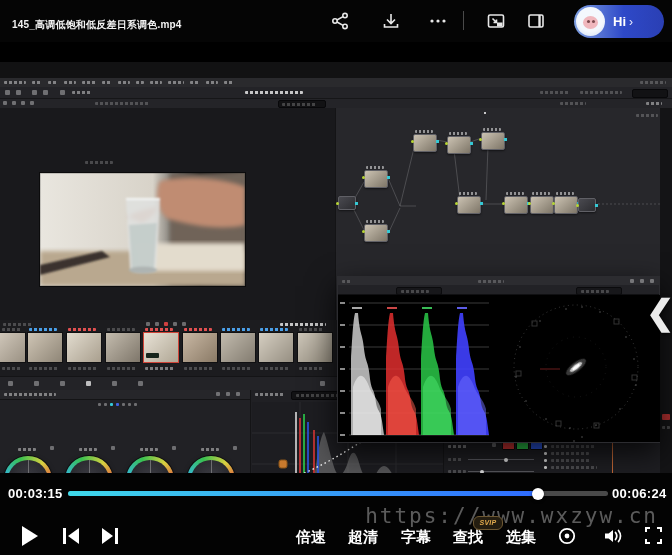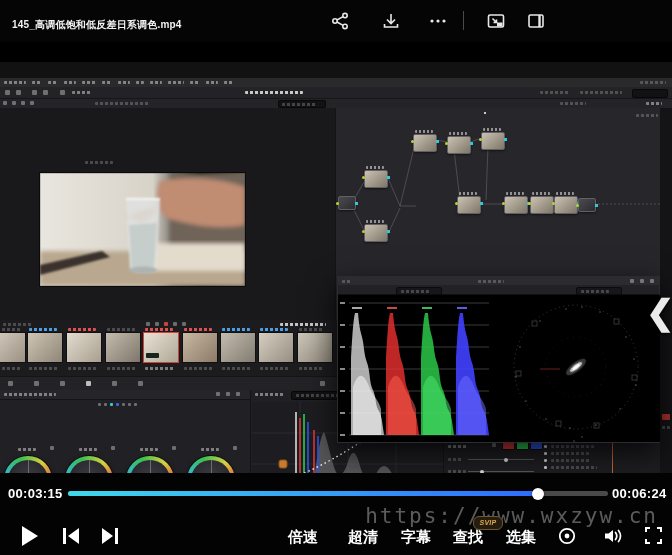--- a/index.html
+++ b/index.html
@@ -129,20 +129,25 @@
         <path d="M6.5 7.5l4 4M10.5 8.5v3h-3"></path>
         <rect x="11" y="11.5" width="5.5" height="4" fill="#e8e8e8" stroke="none"></rect>
       </svg>
     </div>
     <div class="tb-icon" style="left:526px">
       <svg width="20" height="20" viewBox="0 0 20 20" fill="none" stroke="#e8e8e8" stroke-width="1.6">
         <rect x="3" y="4" width="14" height="12" rx="1.5"></rect>
         <path d="M13.5 4v12" stroke-width="2.4"></path>
       </svg>
     </div>
+    <div id="avatar-pill">
+      <div id="avatar-face"></div>
+      <span id="avatar-hi">Hi</span>
+      <span id="avatar-ch">›</span>
+    </div>
   </div>
 
   <div id="cast">
     <div id="capture-band"></div>
     <div id="resolve">
 
       <div id="menubar">
         <div class="ft" style="left:4px;top:3px;width:22px"></div>
           <div class="ft" style="left:32px;top:3px;width:10px"></div>
         <div class="ft" style="left:48px;top:3px;width:10px"></div>
@@ -692,21 +697,21 @@
         <path d="M19 1 L8 9 L19 17 Z" fill="#fff"></path>
         </svg>
     </div>
     <div class="ctrl" style="left:99px;top:54px">
       <svg width="22" height="18" viewBox="0 0 22 18">
           <path d="M3 1 L14 9 L3 17 Z" fill="#fff"></path>
         <rect x="16" y="1" width="3" height="16" fill="#fff"></rect>
         </svg>
     </div>
 
-    <div class="menu-item" style="left:288px">倍速</div>
+    <div class="menu-item" style="left:296px">倍速</div>
     <div class="menu-item" style="left:348px">超清</div>
     <div class="menu-item" style="left:401px">字幕</div>
     <div class="menu-item" style="left:453px">查找</div>
     <div class="menu-item" style="left:506px">选集</div>
 
     <div class="ctrl" style="left:557px;top:53px">
       <svg width="20" height="20" viewBox="0 0 20 20" fill="none" stroke="#fff" stroke-width="1.8">
         <circle cx="10" cy="10" r="7.2"></circle>
           <circle cx="10" cy="10" r="2.4" fill="#fff" stroke="none"></circle>
       </svg>

